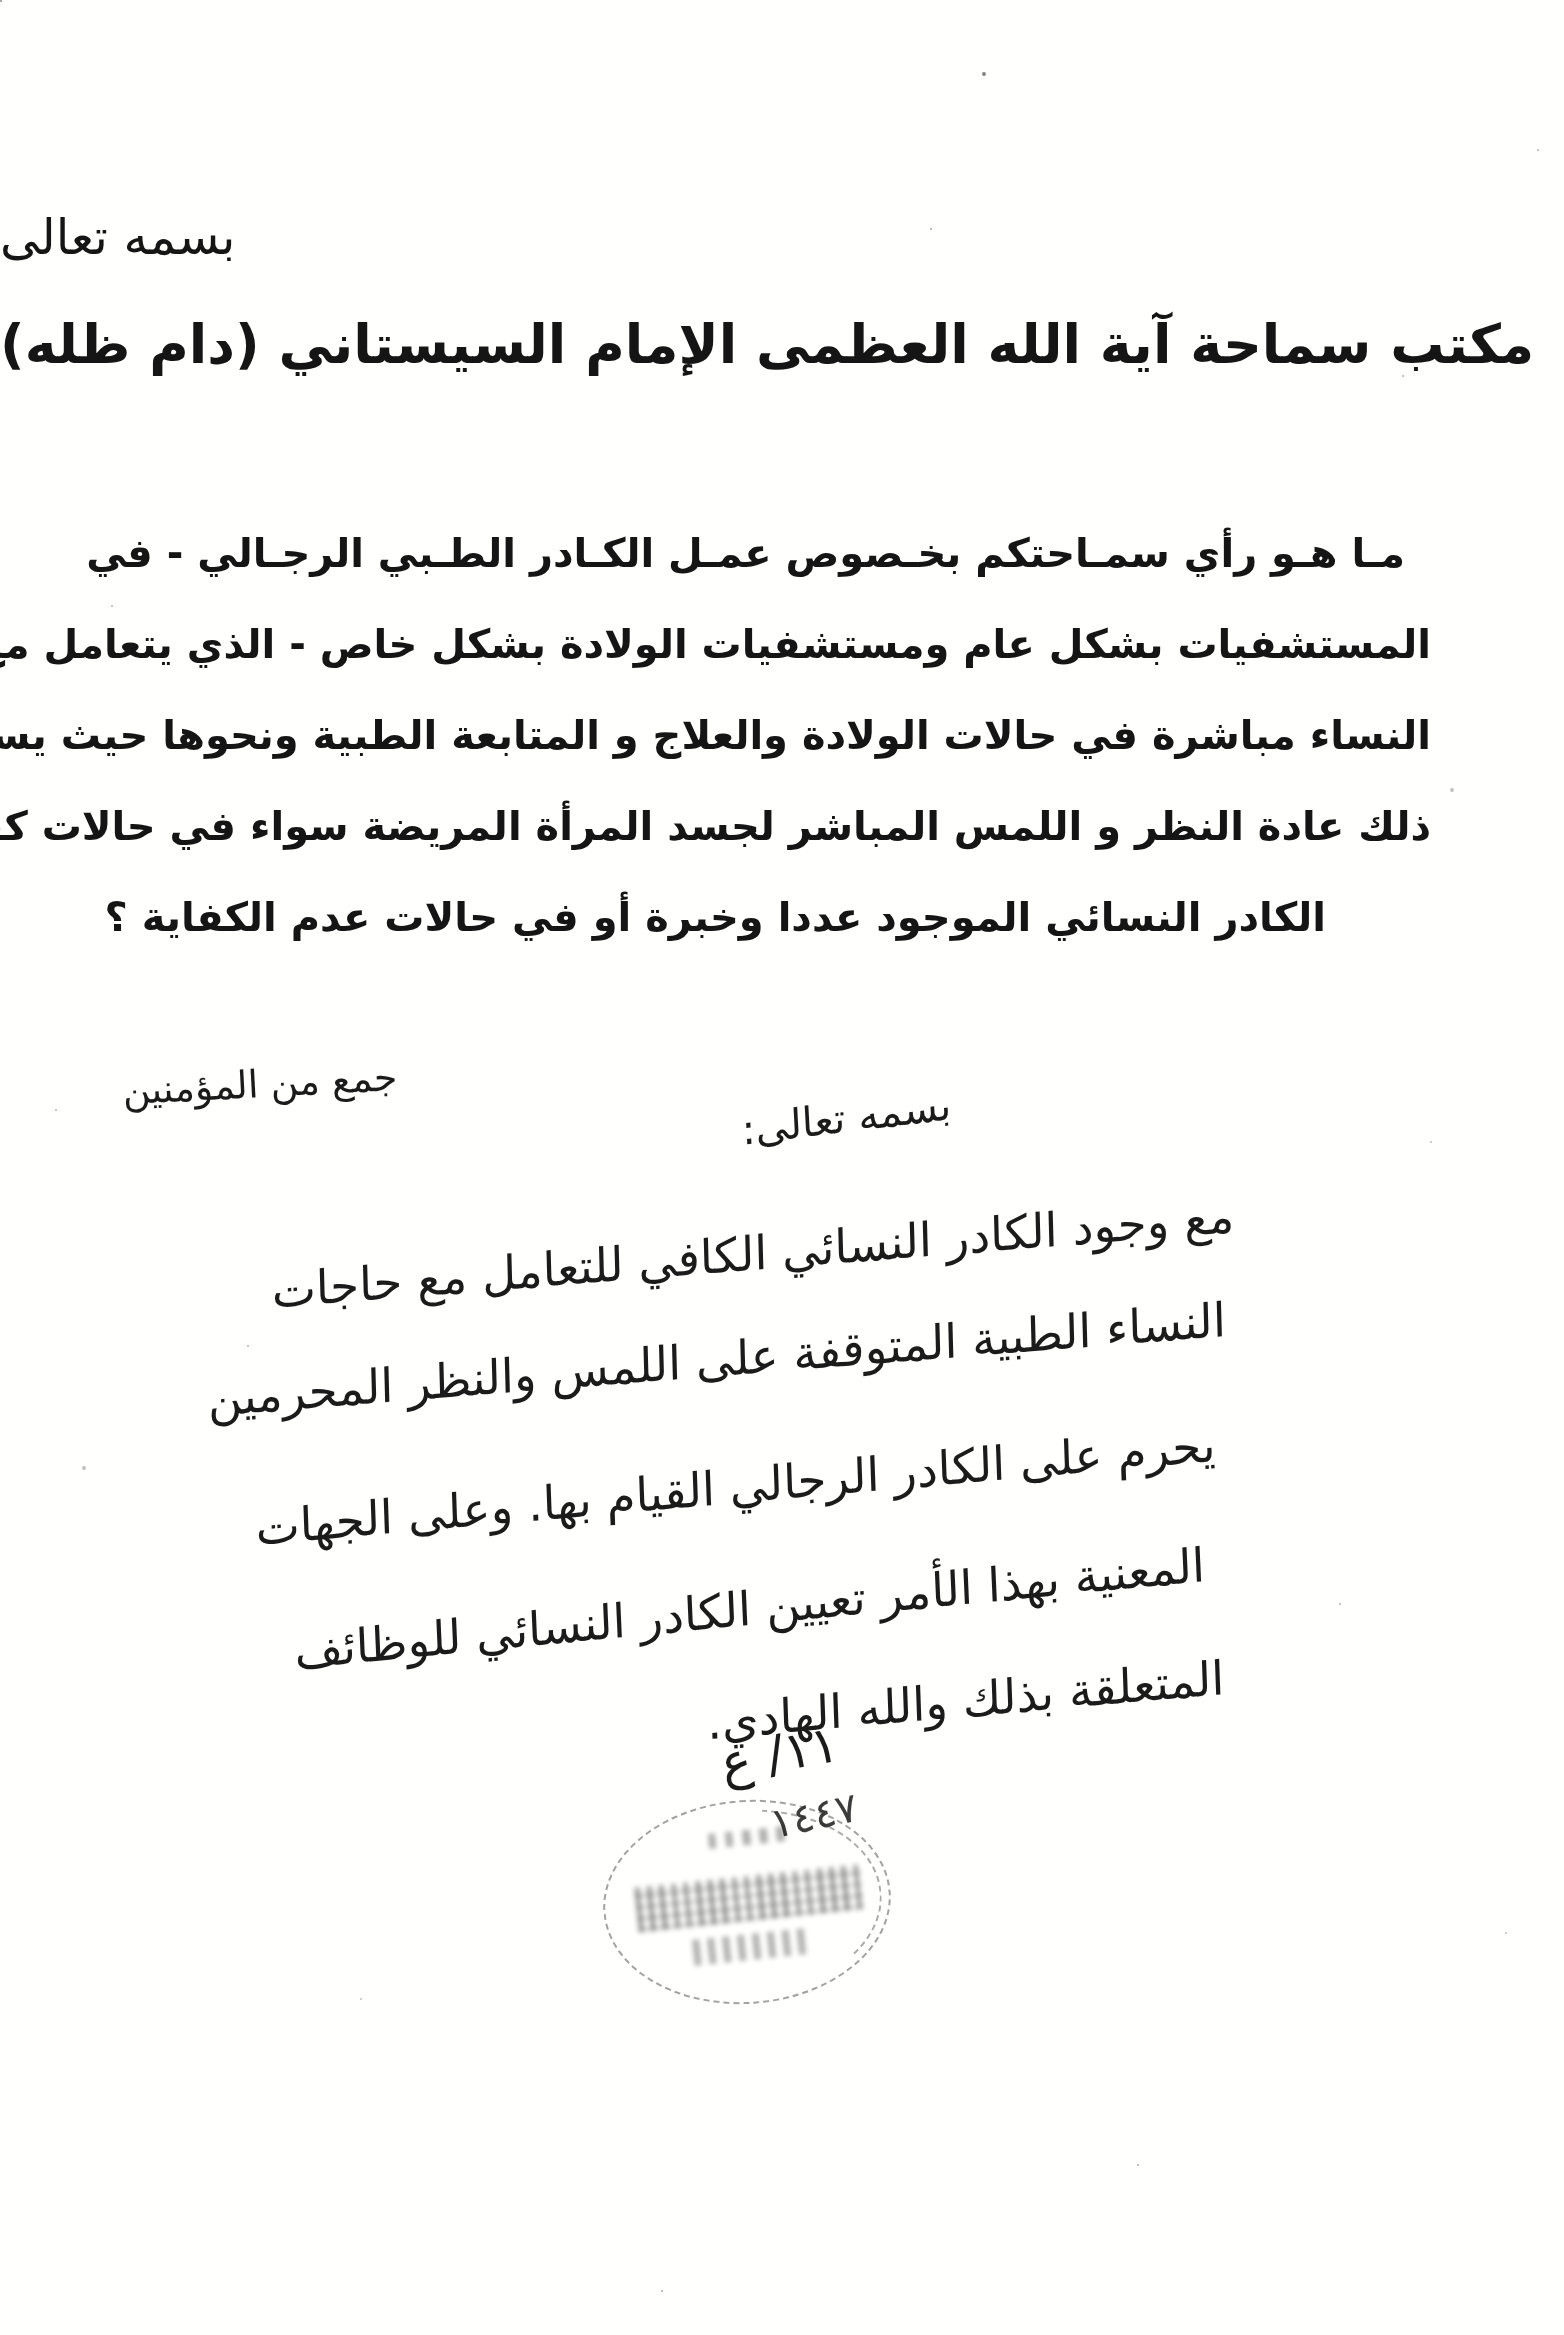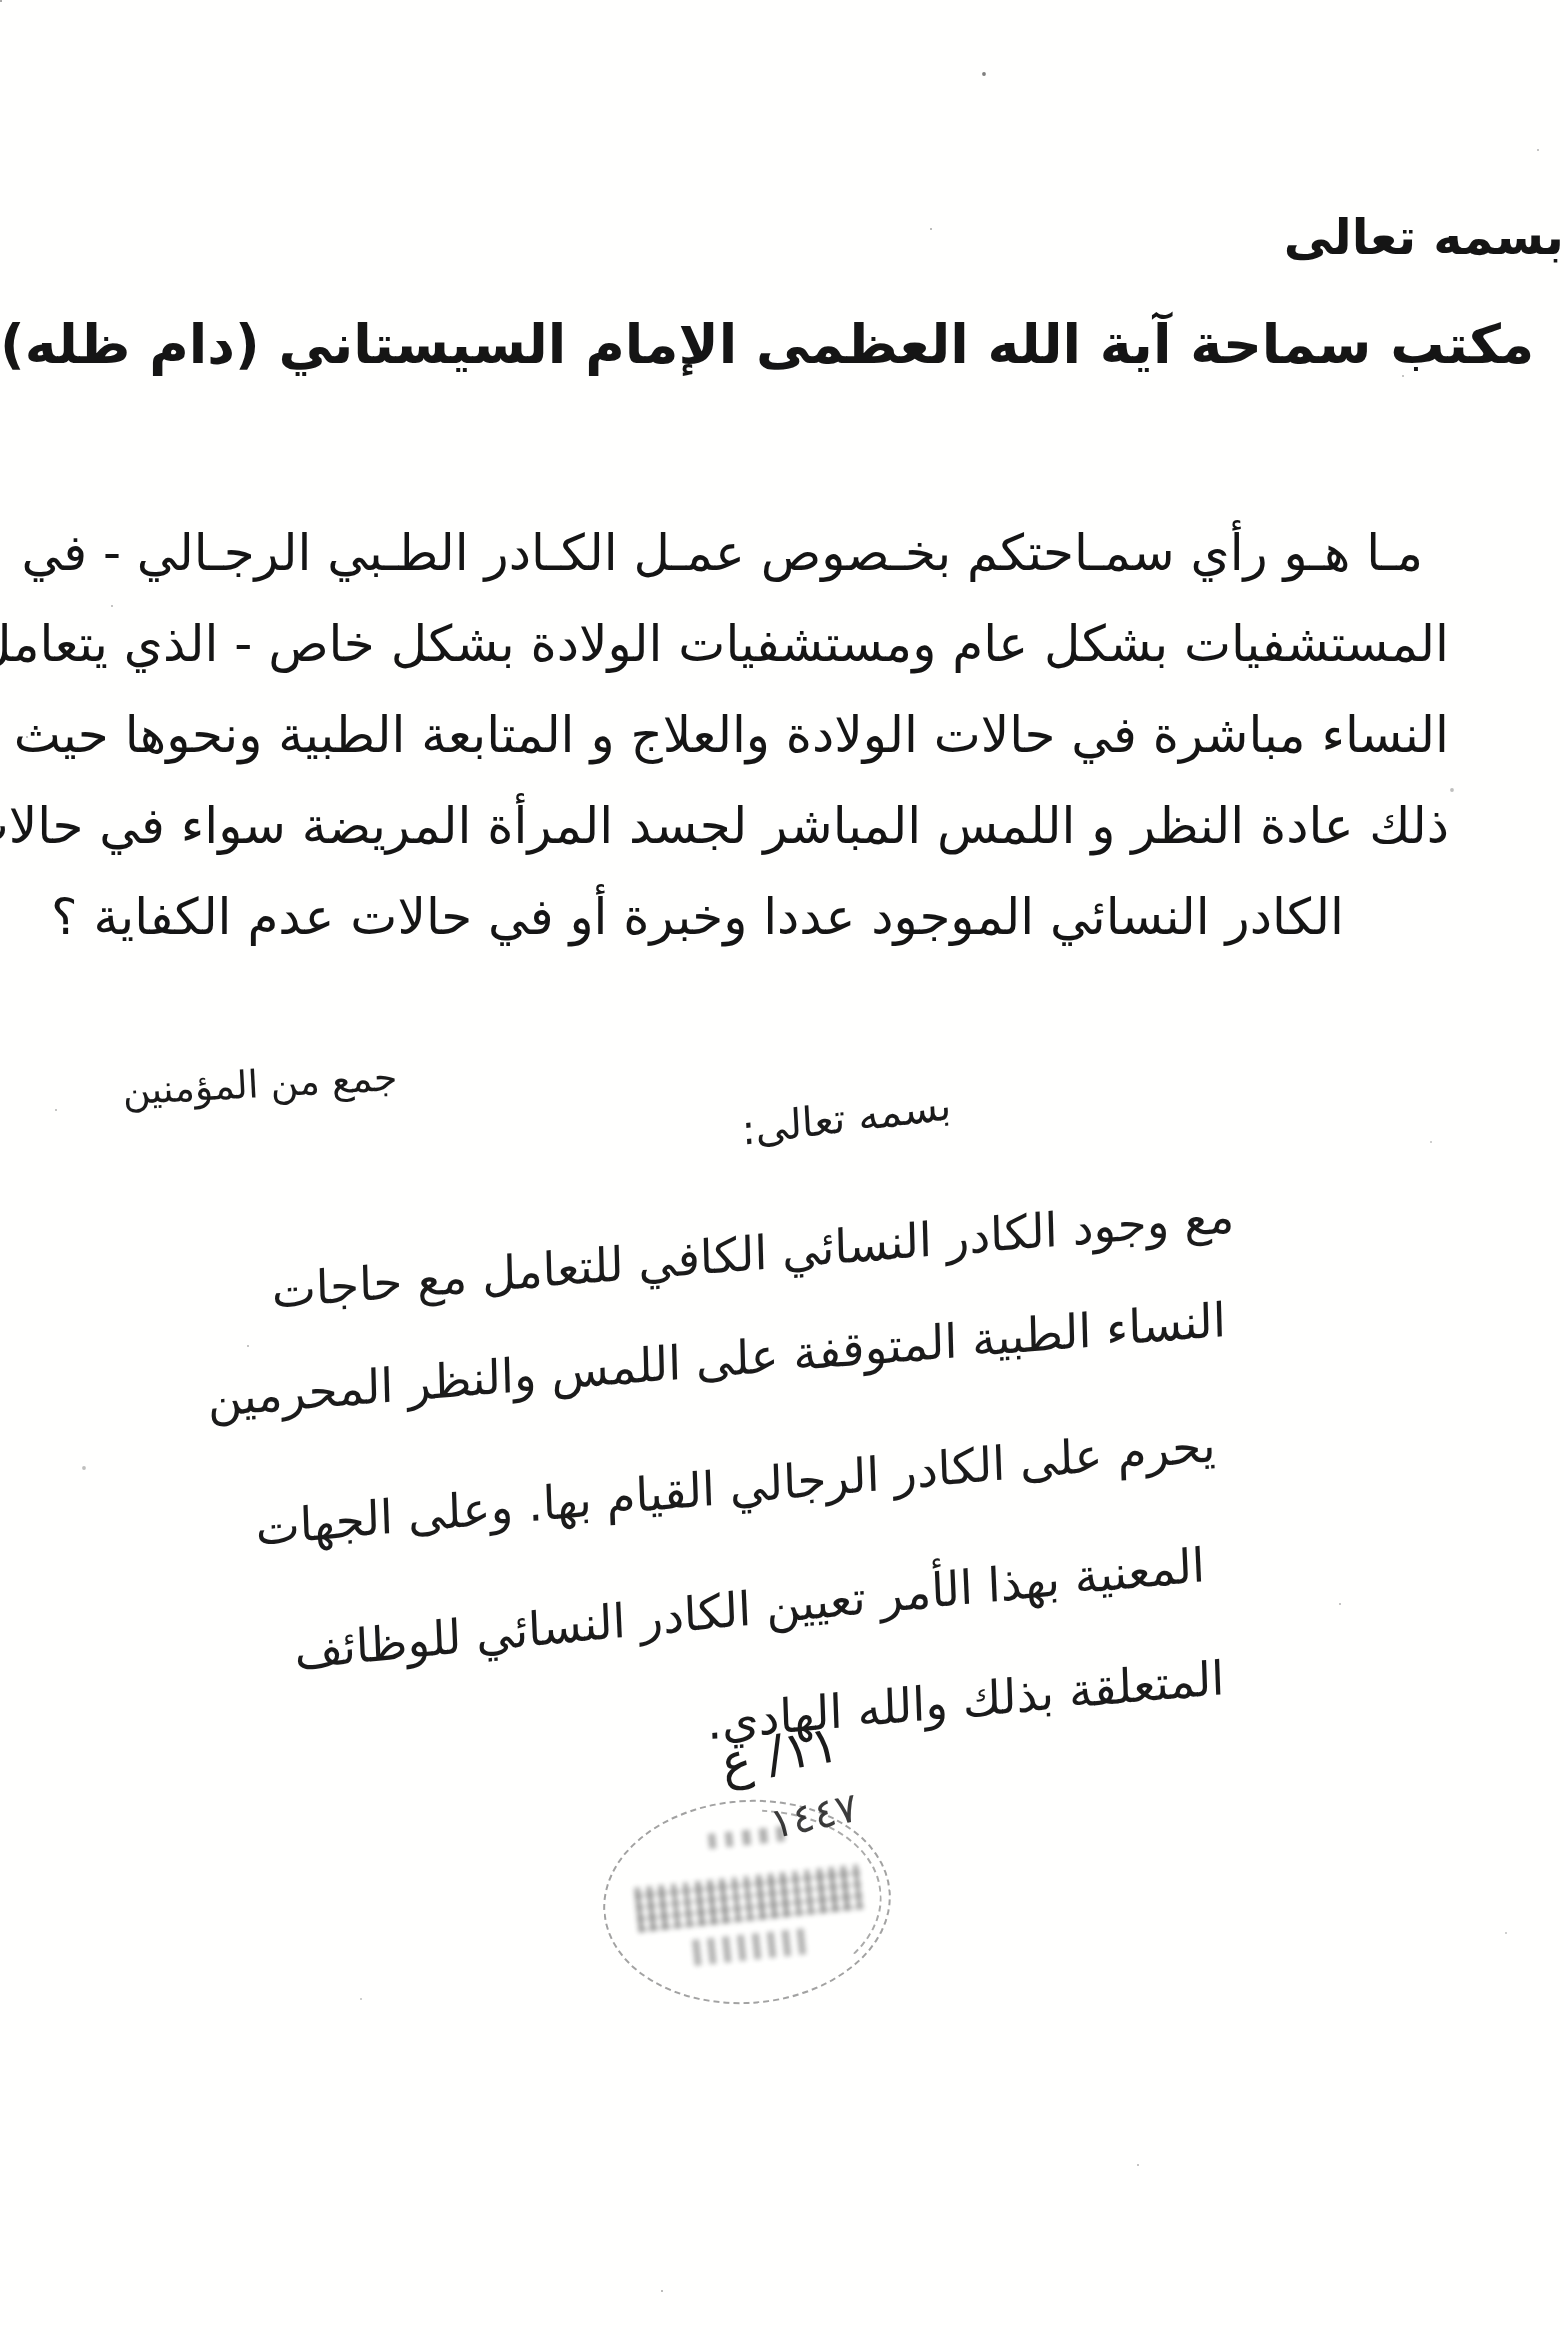--- a/index.html
+++ b/index.html
@@ -29,33 +29,33 @@
       1137px 2164px 0 0 rgba(0,0,0,.3),
       661px 2290px 0 0 rgba(0,0,0,.35),
       1505px 1932px 0 0 rgba(0,0,0,.25),
       360px 1998px 0 0 rgba(0,0,0,.25),
       26px 736px 0 0 rgba(0,0,0,.3),
       1537px 149px 0 0 rgba(0,0,0,.3);
   }
   
   .basmala{
     position:absolute;top:209px;left:0;width:100%;
-    margin:0;text-align:right;
-    font-size:49px;font-weight:700;letter-spacing:0;
+    margin:0;text-align:left;
+    font-size:49px;font-weight:400;letter-spacing:0;
   }
   .office{
     position:absolute;top:313px;left:0;width:100%;
     margin:0;text-align:left;
     font-size:54px;font-weight:700;
   }
   
   .question{
-    position:absolute;top:508px;left:122px;right:115px;
+    position:absolute;top:508px;left:122px;right:133px;
     direction:rtl;
-    font-size:50px;font-weight:400;
+    font-size:40px;font-weight:700;
   }
   .q-line{
     height:91px;line-height:91px;white-space:nowrap;
     text-align:justify;text-align-last:justify;
   }
   .q-line.q-first{padding-right:26px;}
   .q-line.q-last{text-align-last:right;padding-right:105px;}
   
   .hw{
     position:absolute;direction:rtl;white-space:nowrap;

